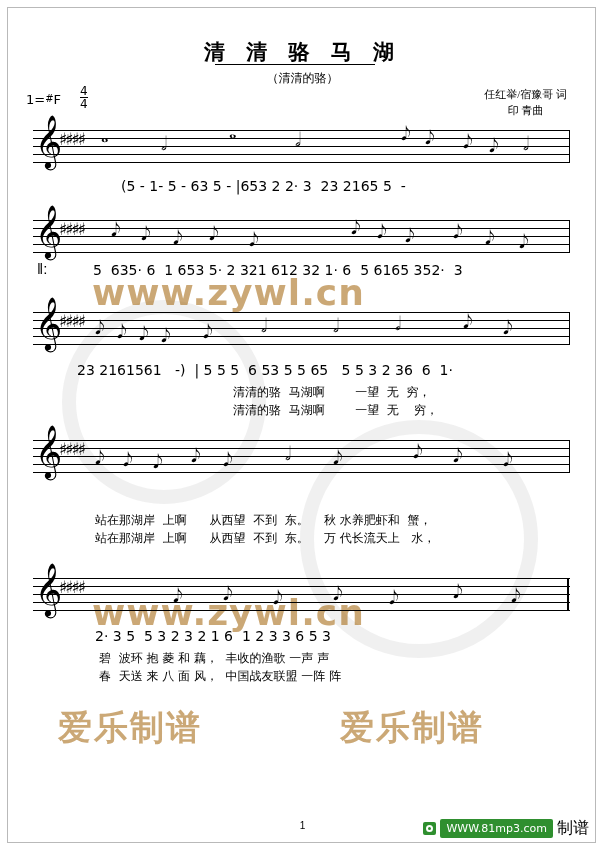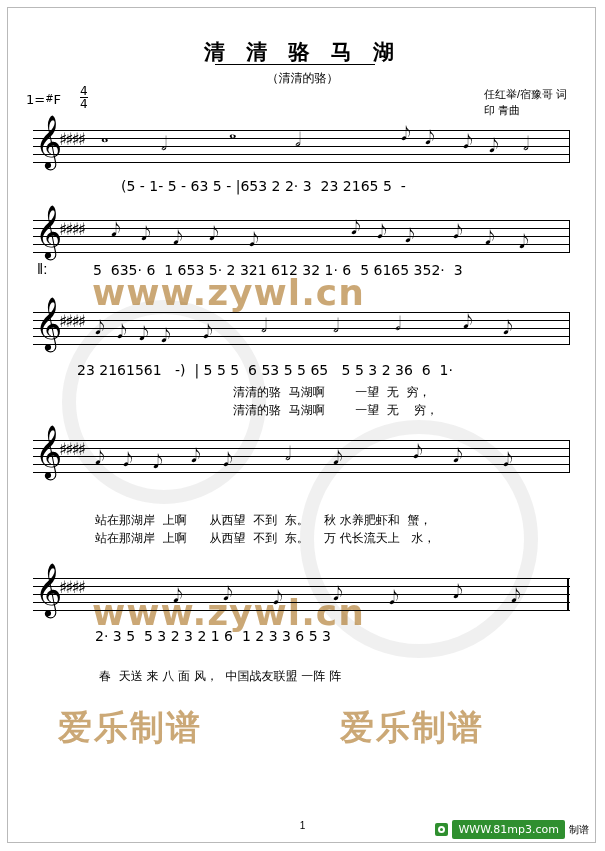--- a/index.html
+++ b/index.html
@@ -58,22 +58,22 @@
     color: #000;
     font-family: "DejaVu Sans", sans-serif;
   }
   .credits {
     position: absolute;
     right: 38px;
     top: 86px;
     font-size: 11px;
     line-height: 16px;
     color: #000;
-    text-align: left;
-    font-family: Liberation Sans, sans-serif;
+    text-align: center;
+    font-family: Liberation Serif, serif;
   }
   .keysig {
     position: absolute;
     left: 26px;
     top: 92px;
     font-size: 13px;
     color: #000;
     font-family: "DejaVu Sans", sans-serif;
   }
   .keysig .sharp { font-size: 10px; vertical-align: 2px; }
@@ -210,21 +210,21 @@
   }
   .footer-box {
     background: #2f8f2f;
     color: #fff;
     font-size: 11px;
     padding: 3px 6px;
     border-radius: 2px;
     font-family: "DejaVu Sans", sans-serif;
   }
   .footer-text {
-    font-size: 10px;
+    font-size: 16px;
     color: #000;
     font-family: "DejaVu Sans", sans-serif;
   }
   .footer-icon {
     width: 13px; height: 13px;
     background: #2f8f2f;
     border-radius: 2px;
     position: relative;
   }
   .footer-icon:after {
@@ -387,20 +387,21 @@
       <div class="barline end" style="left:534px;"></div>
       <div class="note" style="left:140px; top:8px;">𝅘𝅥𝅮</div>
       <div class="note" style="left:190px; top:6px;">𝅘𝅥𝅮</div>
       <div class="note" style="left:240px; top:10px;">𝅘𝅥𝅮</div>
       <div class="note" style="left:300px; top:6px;">𝅘𝅥𝅮</div>
       <div class="note" style="left:356px; top:10px;">𝅘𝅥𝅮</div>
       <div class="note" style="left:420px; top:4px;">𝅘𝅥𝅮</div>
       <div class="note" style="left:478px; top:8px;">𝅘𝅥𝅮</div>
     </div>
     <div class="jianpu" style="left:62px; top:50px;">2· 3 5  5 3 2 3 2 1 6  1 2 3 3 6 5 3</div>
+    <div class="lyric" style="left:66px; top:72px;">碧  波环 抱 菱 和 藕，  丰收的渔歌 一声 声</div>
     <div class="lyric" style="left:66px; top:90px;">春  天送 来 八 面 风，  中国战友联盟 一阵 阵</div>
   </div>
 
   <div class="pagenum">1</div>
   <div class="footer-bar">
     <div class="footer-icon"></div>
     <div class="footer-box">WWW.81mp3.com</div>
     <div class="footer-text">制谱</div>
   </div>
 </div>

